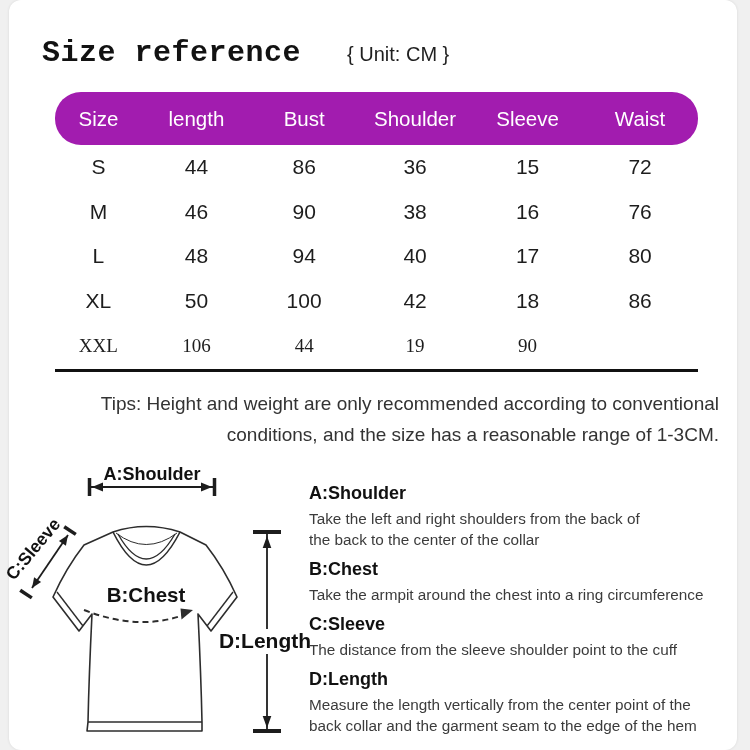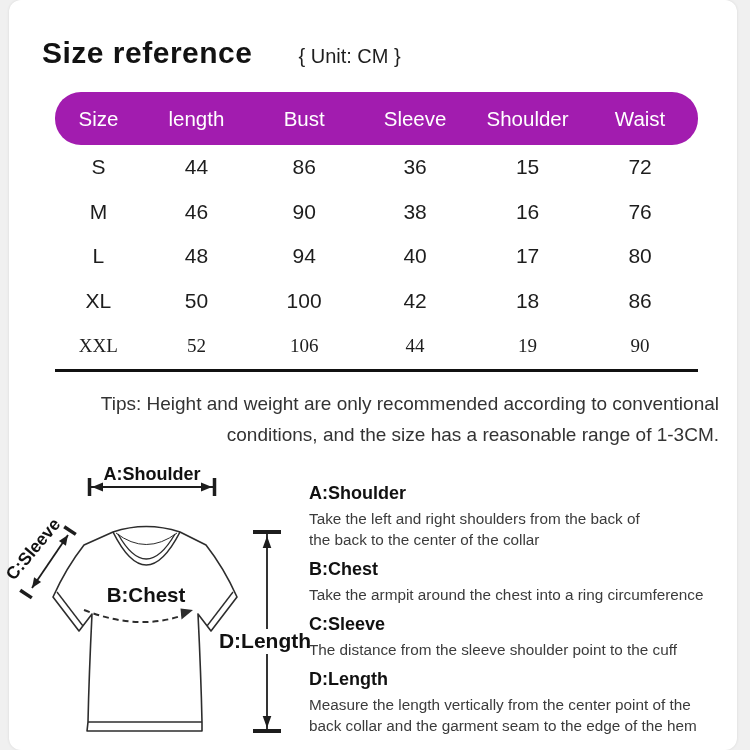--- a/index.html
+++ b/index.html
@@ -9,21 +9,21 @@
     font-family:"Liberation Sans", sans-serif;
     color:#1c1c1c;
   }
   .card {
     position:absolute; left:9px; top:0; width:728px; height:750px;
     background:#ffffff; border-radius:12px;
     box-shadow:0 0 3px rgba(0,0,0,.10);
   }
   
   .title-row { position:absolute; left:42px; top:36px; display:flex; align-items:baseline; }
-  .page-title { font-size:30px; font-weight:bold; color:#121212; letter-spacing:.5px; }
+  .page-title { font-size:30px; font-weight:bold; color:#121212; letter-spacing:.5px;font-family:Liberation Mono, monospace; }
   .unit-note { font-size:20px; color:#1f1f1f; margin-left:46px; }
   
   .size-table { position:absolute; left:55px; top:92px; width:643px; }
   .trow {
     display:grid;
     grid-template-columns:13.5% 17% 16.5% 18% 17% 18%;
     align-items:center; text-align:center;
   }
   .thead {
     height:53px; background:#a21caf; color:#ffffff;
@@ -55,22 +55,22 @@
 <div class="title-row">
   <span class="page-title">Size reference</span>
   <span class="unit-note">{ Unit: CM }</span>
 </div>
 
 <div class="size-table">
   <div class="trow thead">
     <div>Size</div>
     <div>length</div>
     <div>Bust</div>
+    <div>Shoulder</div>
     <div>Sleeve</div>
-    <div>Shoulder</div>
     <div>Waist</div>
   </div>
 
   <div class="trow tbody-row">
     <div>S</div>
     <div>44</div>
     <div>86</div>
     <div>36</div>
     <div>15</div>
     <div>72</div>
@@ -94,21 +94,20 @@
   <div class="trow tbody-row">
     <div>XL</div>
     <div>50</div>
     <div>100</div>
     <div>42</div>
     <div>18</div>
     <div>86</div>
   </div>
   <div class="trow tbody-row serif">
     <div>XXL</div>
-    <div>52</div>
     <div>106</div>
     <div>44</div>
     <div>19</div>
     <div>90</div>
   </div>
 </div>
 
 <div class="divider"></div>
 
 <div class="tips">

